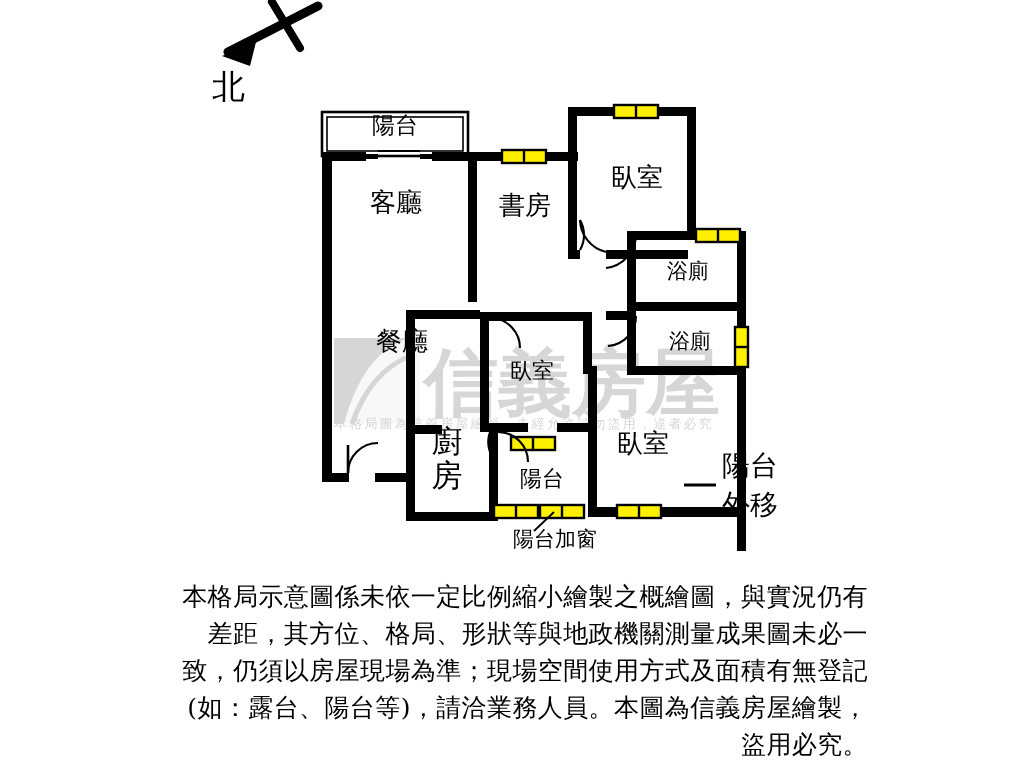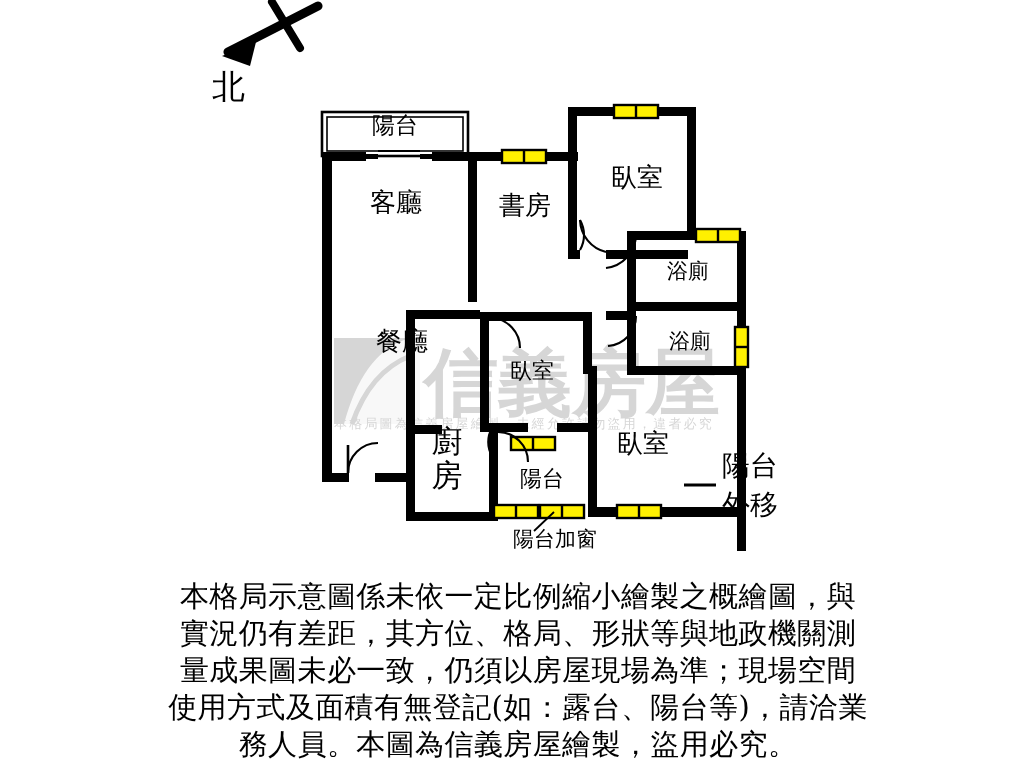--- a/index.html
+++ b/index.html
@@ -2,22 +2,22 @@
 <html><head>
 <meta charset="utf-8">
 <style>
   html,body{margin:0;padding:0;background:#ffffff;}
   body{width:1024px;height:768px;overflow:hidden;
        font-family:"DejaVu Sans","Liberation Sans",sans-serif;color:#000;}
   #stage{position:relative;width:1024px;height:768px;background:#fff;}
   #plan{position:absolute;left:0;top:0;width:1024px;height:768px;}
   .discl{position:absolute;left:168px;top:578px;width:700px;
          font-family:"DejaVu Serif","Liberation Serif",serif;
-         font-size:29px;line-height:37px;letter-spacing:0.4px;
-         color:#000;text-align:center;font-weight:500;}
+         font-size:25px;line-height:37px;letter-spacing:0.4px;
+         color:#000;text-align:right;font-weight:500;}
 </style>
 </head>
 <body>
 
 <div id="stage">
 
   <svg id="plan" viewBox="0 0 1024 768">
     <defs>
       <g id="winH">
         <rect x="0" y="0" width="44" height="13" fill="#FFF000" stroke="#000" stroke-width="2.4"></rect>

